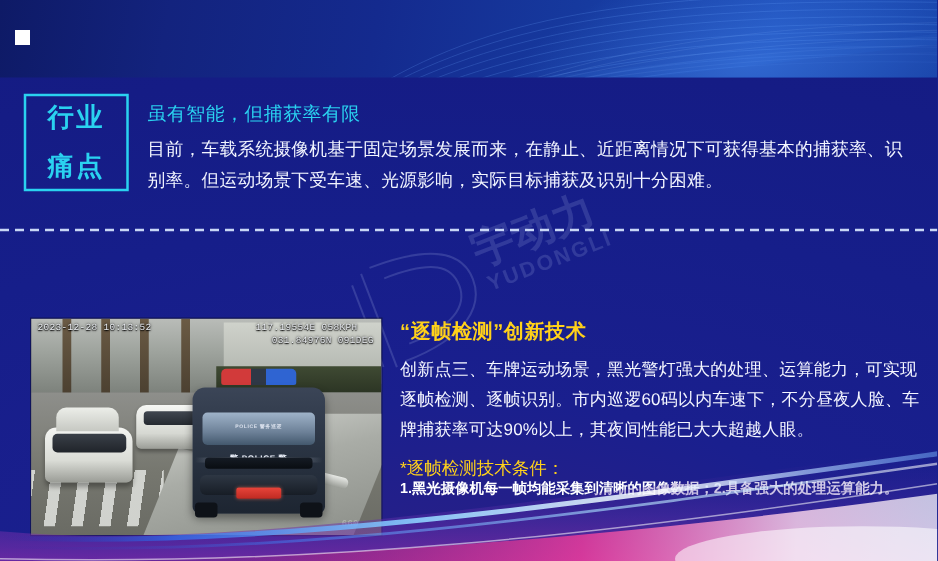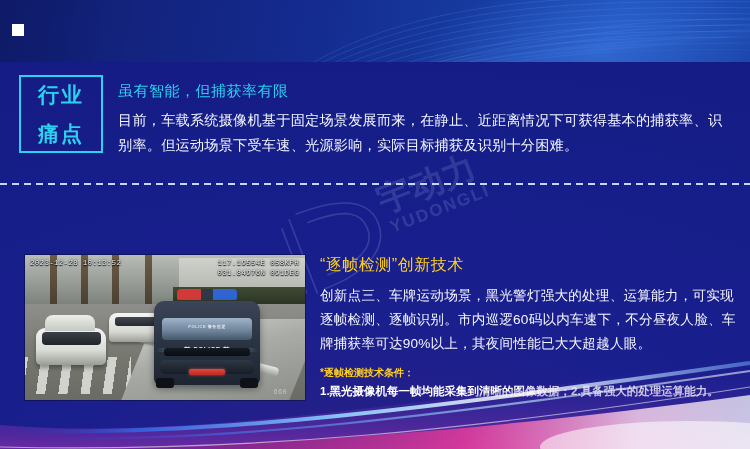--- a/index.html
+++ b/index.html
@@ -82,21 +82,21 @@
   
   .section-title{
     position:absolute; left:27px; top:211px;
     font-size:25px; font-weight:700; color:#ffd11a; letter-spacing:2px;
     text-shadow:1px 1px 0 rgba(60,30,0,.45);
     white-space:nowrap;
   }
 
   
   .photo{
-    position:absolute; left:25px; top:255px; width:280px; height:145px;
+    position:absolute; left:25px; top:255px; width:280px; height:173px;
     overflow:hidden; background:#7a7a78;
     box-shadow:0 0 0 1px rgba(0,0,0,.35);
   }
   .photo .sky{ position:absolute; left:0; top:0; width:100%; height:34%;
     background:linear-gradient(180deg,#b9bcb8 0%,#9ea39d 45%,#7d827c 100%); }
   .photo .buildings{ position:absolute; left:55%; top:2%; width:45%; height:28%;
     background:linear-gradient(180deg,#cfd2cb 0%,#aeb2ab 100%); }
   .photo .hedge{ position:absolute; left:53%; top:22%; width:47%; height:12%;
     background:linear-gradient(180deg,#3f4a33 0%,#2c3524 100%); }
   .photo .road{ position:absolute; left:0; top:34%; width:100%; height:66%;
@@ -157,37 +157,37 @@
     color:#e9eef8; font-weight:700; letter-spacing:.5px; }
   .police .w-top{ top:28%; font-size:4px; opacity:.85; }
   .police .w-mid{ top:53%; font-size:6.5px; }
   .police .wheel{ position:absolute; bottom:-3%; width:17%; height:12%;
     background:#0e1218; border-radius:3px; }
   .police .wheel.l{ left:2%; } .police .wheel.r{ right:2%; }
 
   .ov{ position:absolute; color:#e9ecf0; font-family:"Liberation Mono","DejaVu Sans Mono",monospace;
     font-size:7.5px; letter-spacing:.3px; text-shadow:0 0 2px #000,0 1px 1px #000; white-space:nowrap; }
   .ov-time{ left:5px; top:4px; }
-  .ov-r1{ right:6px; top:4px; }
+  .ov-r1{ right:19px; top:4px; }
   .ov-r2{ right:6px; top:14px; }
   .ov-corner{ right:18px; bottom:4px; font-size:7px; color:#d6d8d4; opacity:.7; text-shadow:none;text-align:center; }
 
   
   .tech-title{
     position:absolute; left:320px; top:255px;
-    font-size:16px; font-weight:400; color:#ffd11a; letter-spacing:.5px;
+    font-size:16px; font-weight:700; color:#ffd11a; letter-spacing:.5px;
     white-space:nowrap;
   }
   .tech-body{
     position:absolute; left:320px; top:284px; width:420px;
     font-size:13.6px; color:#f4f6ff; line-height:24px; letter-spacing:.2px;
   }
   .note-title{
     position:absolute; left:320px; top:366px;
-    font-size:10px; font-weight:700; color:#ffd11a; white-space:nowrap;
+    font-size:14px; font-weight:400; color:#ffd11a; white-space:nowrap;
   }
   .note-body{
     position:absolute; left:320px; top:383px; width:425px;
     font-size:11.5px; font-weight:700; color:#ffffff; line-height:16px; white-space:nowrap;
   }
 
   
   .swoosh{ position:absolute; left:0; bottom:0; width:750px; height:120px; pointer-events:none; }
 </style>
 </head>

